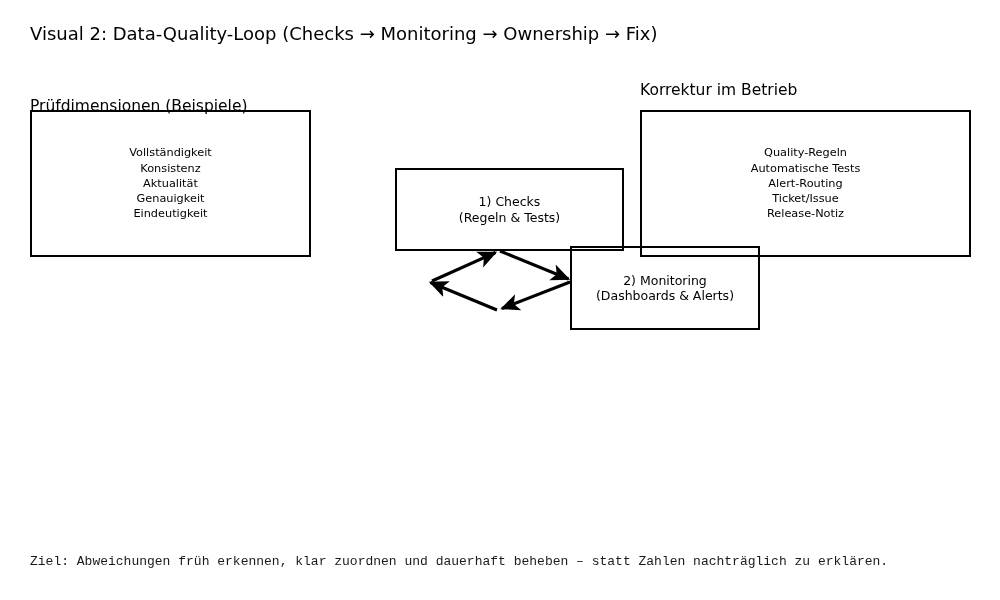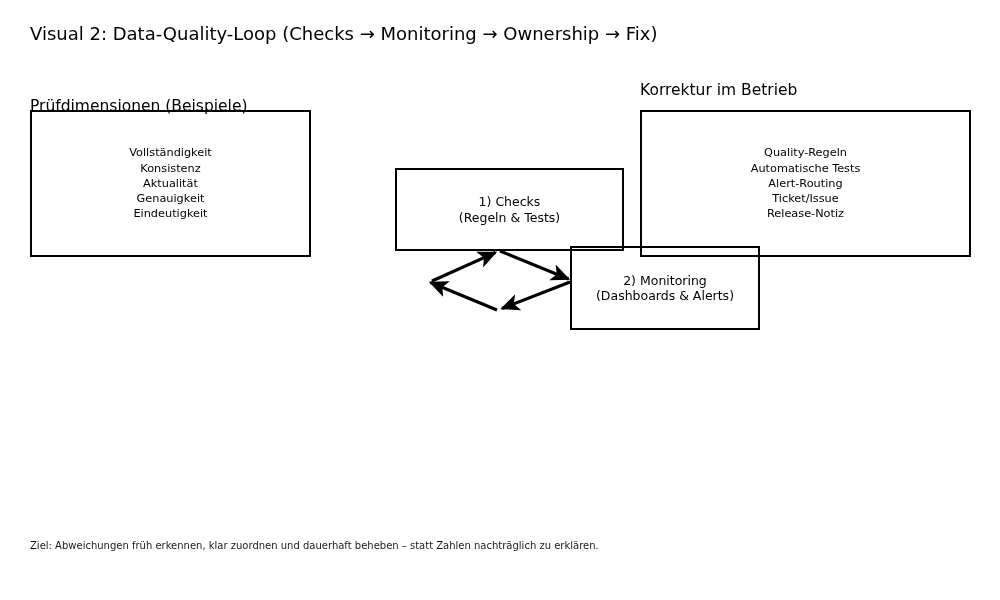--- a/index.html
+++ b/index.html
@@ -79,25 +79,26 @@
     position: absolute;
     left: 0; top: 0;
     width: 1000px;
     height: 600px;
     pointer-events: none;
   }
 
   .footnote {
     position: absolute;
     left: 30px;
-    top: 538px;
-    font-size: 10px;
+    top: 554px;
+    font-size: 13px;
     line-height: 16px;
     white-space: nowrap;
     color: #1a1a1a;
+    font-family: Liberation Mono, monospace;
   }
 </style>
 </head>
 <body>
 
 <div id="canvas">
 
   <div class="title">Visual 2: Data-Quality-Loop (Checks → Monitoring → Ownership → Fix)</div>
 
   <div class="panel-header" id="hdr-left">Prüfdimensionen (Beispiele)</div>

